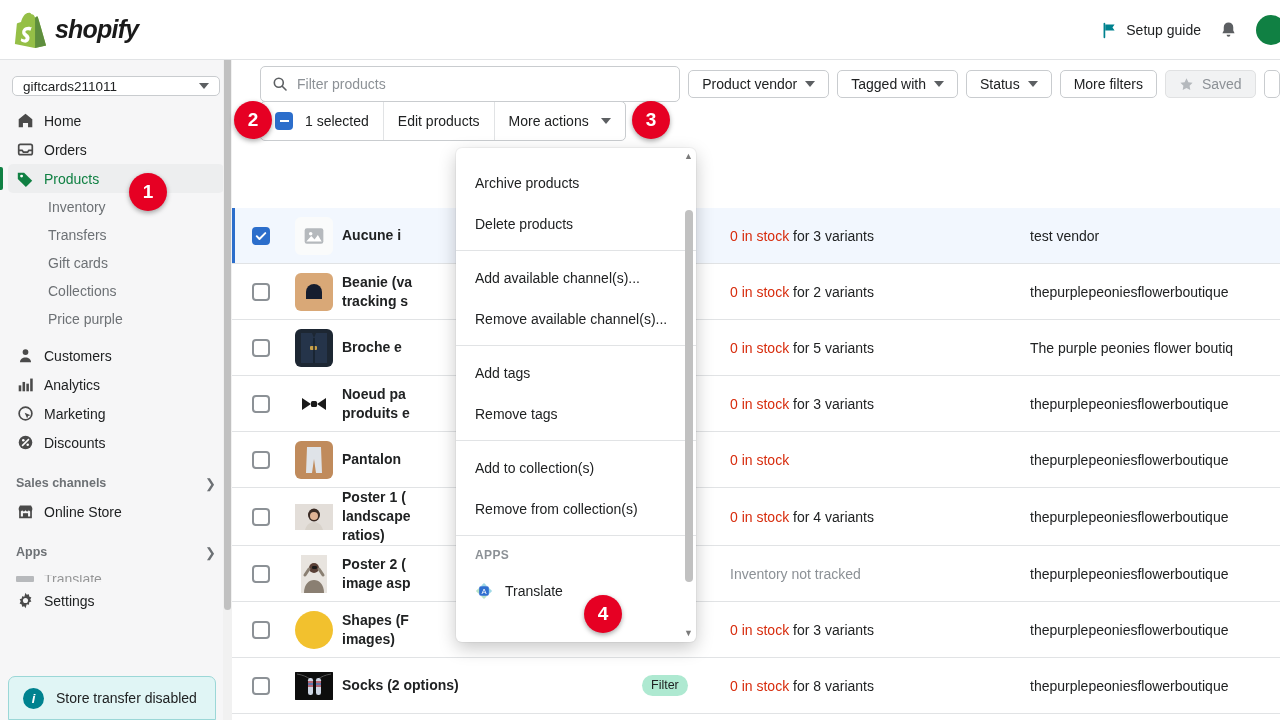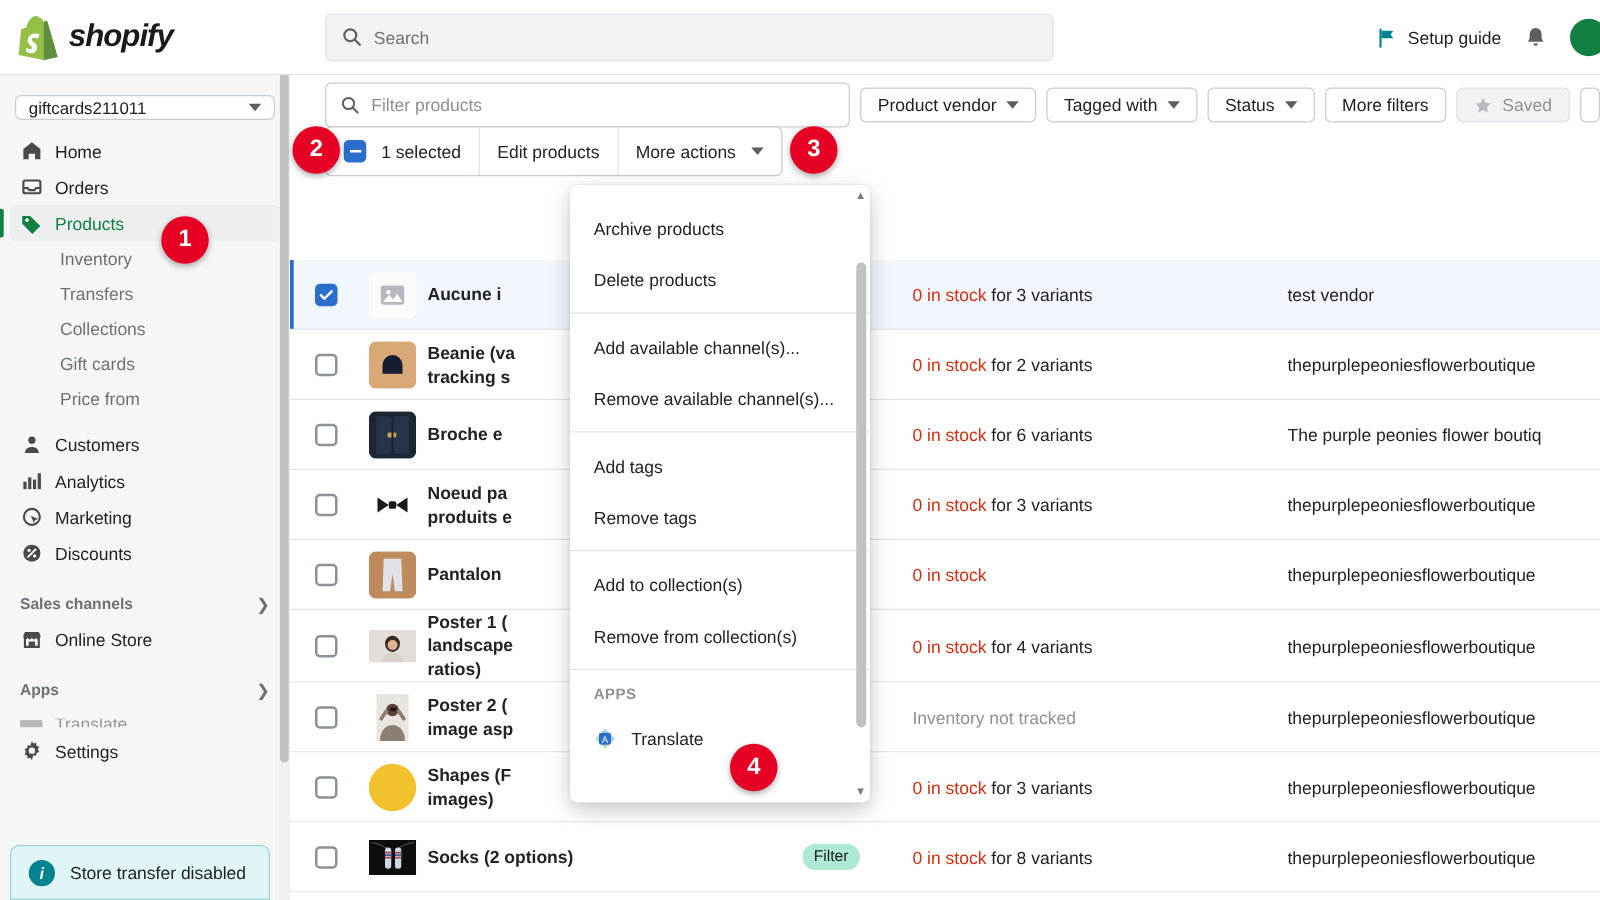--- a/index.html
+++ b/index.html
@@ -206,27 +206,20 @@
   <div class="topbar">
     <div class="logo-wrap">
       <svg class="logo-bag" viewBox="0 0 34 38">
         <path d="M24 5c-.4-.3-1-.2-1.3 0l-1.4 1c-.5-1.7-1.6-3.6-3.6-3.6h-.2C16.8 1.3 15.8.8 15 .8c-5.2 0-7.7 6.5-8.5 9.8L3.2 11.7c-1 .3-1.1.4-1.2 1.4L0 33.8 21 38l12-2.6S24.4 5.3 24 5z" fill="#95bf47"></path>
         <path d="M24 5c-.4-.3-1-.2-1.3 0l-1.4 1V38l11.7-2.6S24.4 5.3 24 5z" fill="#5e8e3e"></path>
         <path d="M17.8 15.6l-1.4 4.3s-1.3-.7-2.9-.7c-2.3 0-2.4 1.5-2.4 1.8 0 1.7 4.4 2.3 4.4 6.3 0 3.1-2 5.1-4.6 5.1-3.2 0-4.8-2-4.8-2l.8-2.8s1.7 1.4 3.1 1.4c.9 0 1.3-.7 1.3-1.3 0-2.2-3.6-2.3-3.6-6 0-3 2.2-6 6.6-6 1.7 0 2.5.5 2.5.5z" fill="#fff"></path>
       </svg>
       <span class="logo-word">shopify</span>
     </div>
 
-    <div class="global-search">
-      <svg width="17" height="17" viewBox="0 0 20 20">
-        <circle cx="8.5" cy="8.5" r="5.6" fill="none" stroke="#5c5f62" stroke-width="2"></circle>
-        <line x1="12.8" y1="12.8" x2="17.5" y2="17.5" stroke="#5c5f62" stroke-width="2" stroke-linecap="round"></line>
-      </svg>
-      <span class="ph">Search</span>
-    </div>
 
     <div class="topbar-right">
       <div class="setup-guide">
         <svg width="17" height="17" viewBox="0 0 20 20">
           <path d="M4 2v16" stroke="#00828f" stroke-width="2" stroke-linecap="round"></path>
           <path d="M5 3h11l-2.5 3.5L16 10H5z" fill="#00828f"></path>
         </svg>
         <span class="lbl">Setup guide</span>
       </div>
       <svg width="19" height="20" viewBox="0 0 20 20">
@@ -270,23 +263,23 @@
           <svg width="18" height="18" viewBox="0 0 20 20">
               <path d="M2 3h7l9 9-7 7-9-9z" fill="#108043"></path>
               <circle cx="6.2" cy="6.8" r="1.6" fill="#fff"></circle>
             </svg>
         </span>
         <span class="lbl">Products</span>
       </div>
 
       <div class="sub-item">Inventory</div>
       <div class="sub-item">Transfers</div>
+      <div class="sub-item">Gift cards</div>
       <div class="sub-item">Collections</div>
-      <div class="sub-item">Gift cards</div>
-      <div class="sub-item">Price from</div>
+      <div class="sub-item">Price purple</div>
 
       <div class="nav-item" style="margin-top:8px">
         <span class="nav-ico">
           <svg width="17" height="17" viewBox="0 0 20 20">
               <circle cx="10" cy="6" r="3.4" fill="#4a4a4a"></circle>
               <path d="M3.5 18c0-3.6 2.9-5.6 6.5-5.6s6.5 2 6.5 5.6z" fill="#4a4a4a"></path>
             </svg>
         </span>
         <span class="lbl">Customers</span>
       </div>
@@ -462,21 +455,21 @@
                   <path d="M6 4h11l2 5 2-5h11v30H6z" fill="#25344a"></path>
                   <rect x="15" y="17" width="7" height="4" rx="1" fill="#c9a14a"></rect>
                   <path d="M19 9v25" stroke="#16202c" stroke-width="1.5"></path>
                 </svg>
               </span>
             </div>
             <div class="c-title">
               <div class="t">Broche e</div>
             </div>
             <div class="c-status"></div>
-            <div class="c-inv"><span class="zero">0 in stock</span><span> for 6 variants</span></div>
+            <div class="c-inv"><span class="zero">0 in stock</span><span> for 5 variants</span></div>
             <div class="c-vendor">The purple peonies flower boutiq</div>
           </div>
           <div class="row">
             <div class="c-check">
               <span class="cbox"></span>
             </div>
             <div class="c-thumb">
               <span class="thumb">
                 <svg width="26" height="16" viewBox="0 0 26 16">
                   <path d="M1 2l9 6-9 6z" fill="#1a1a1a"></path>

